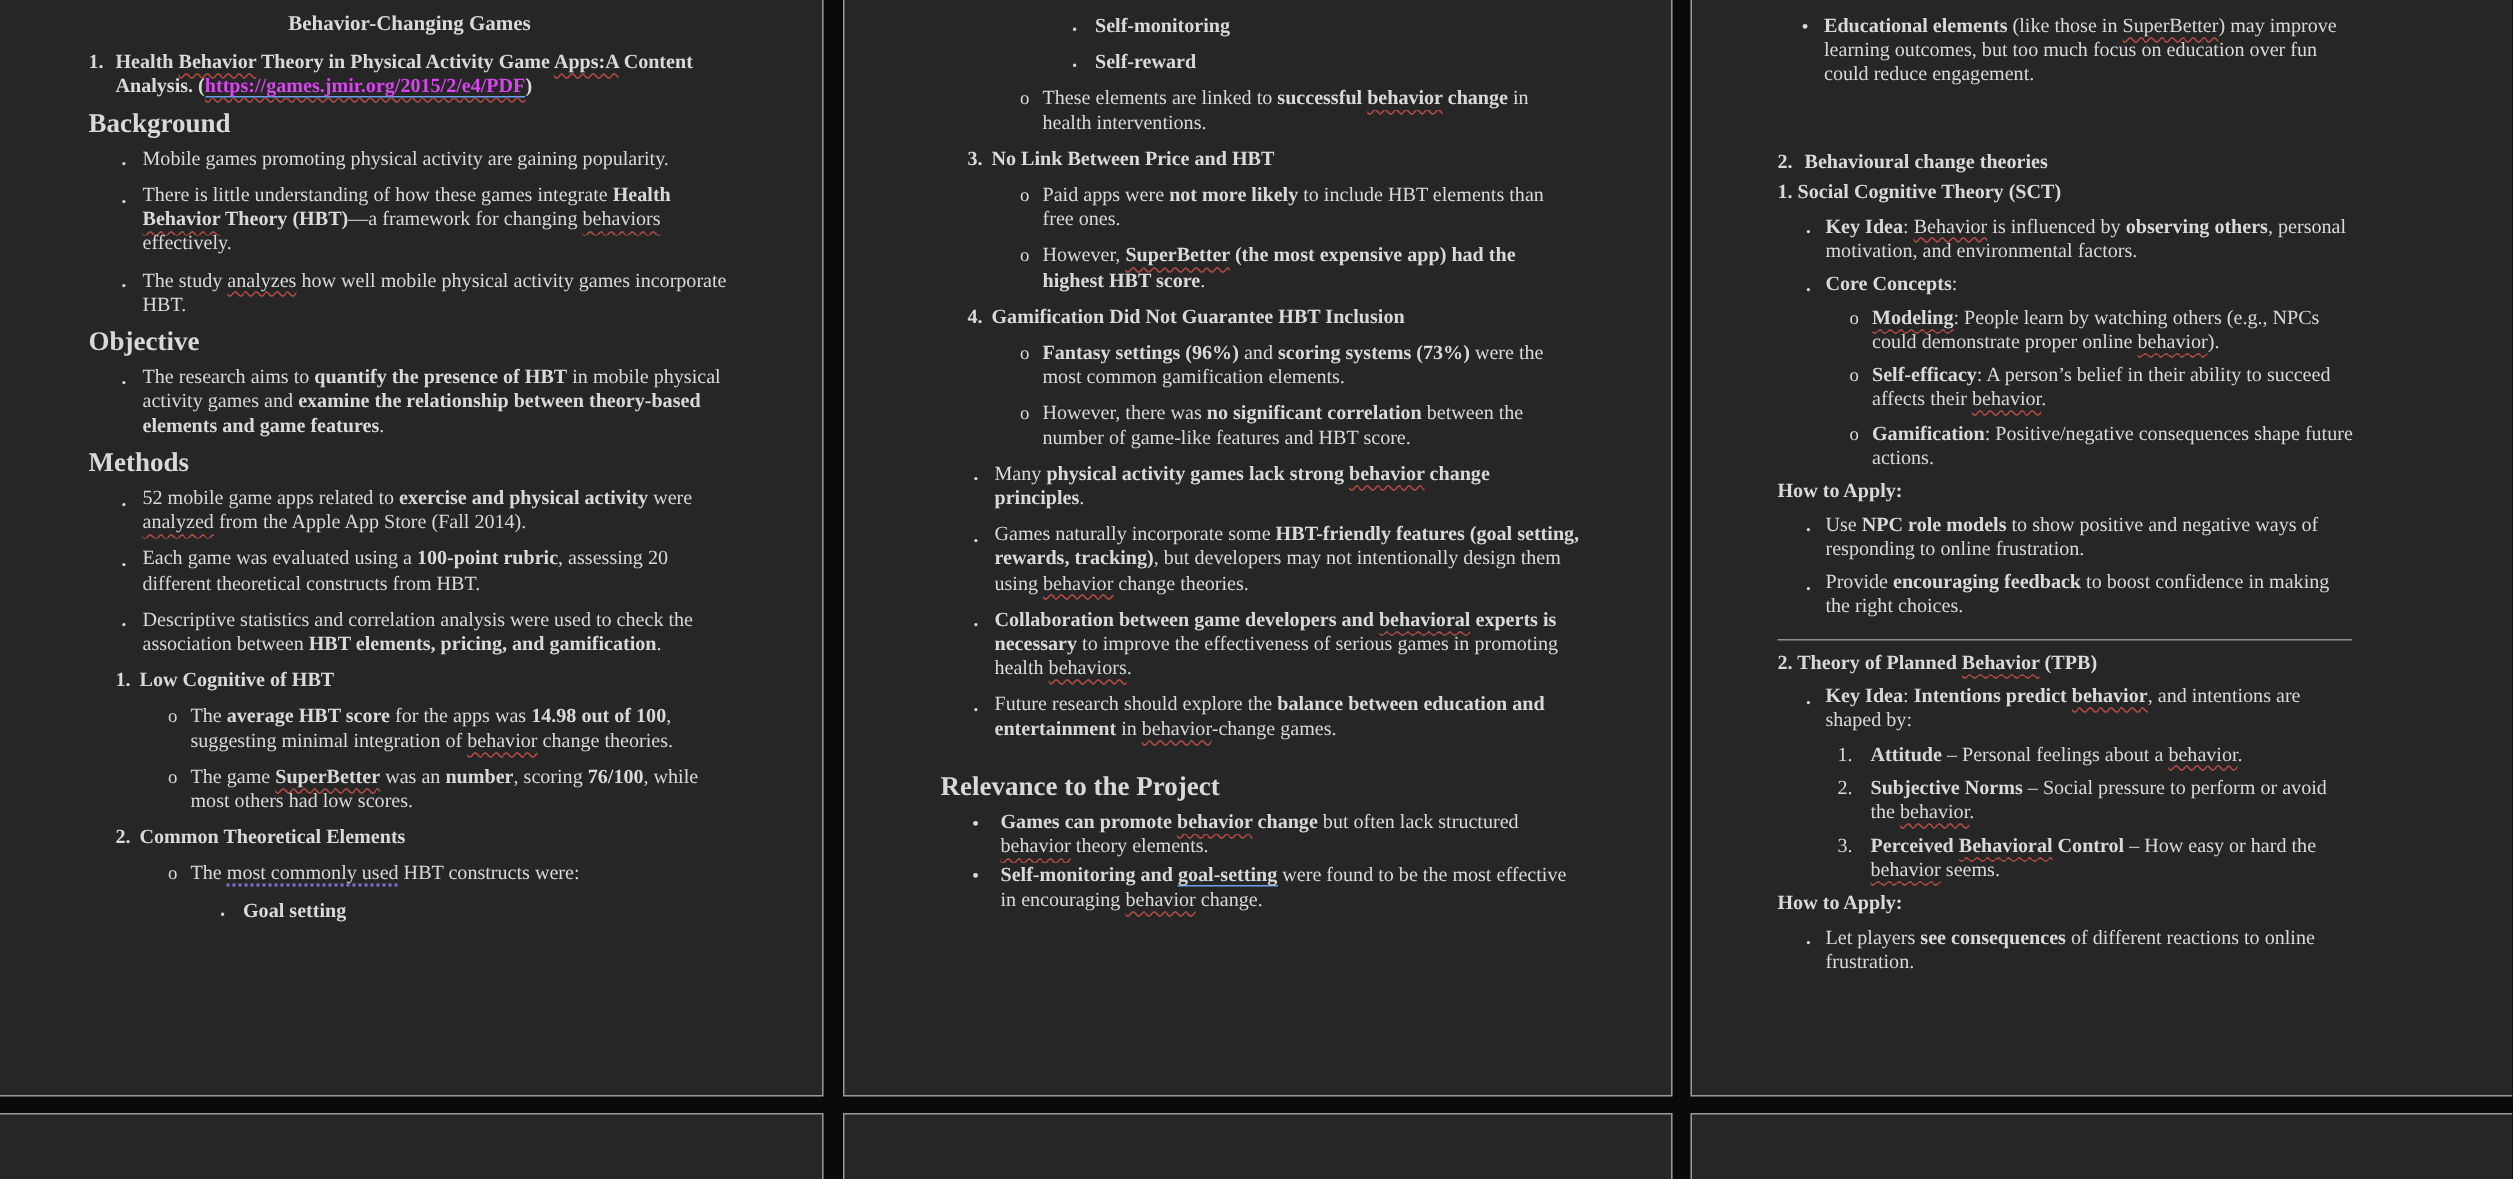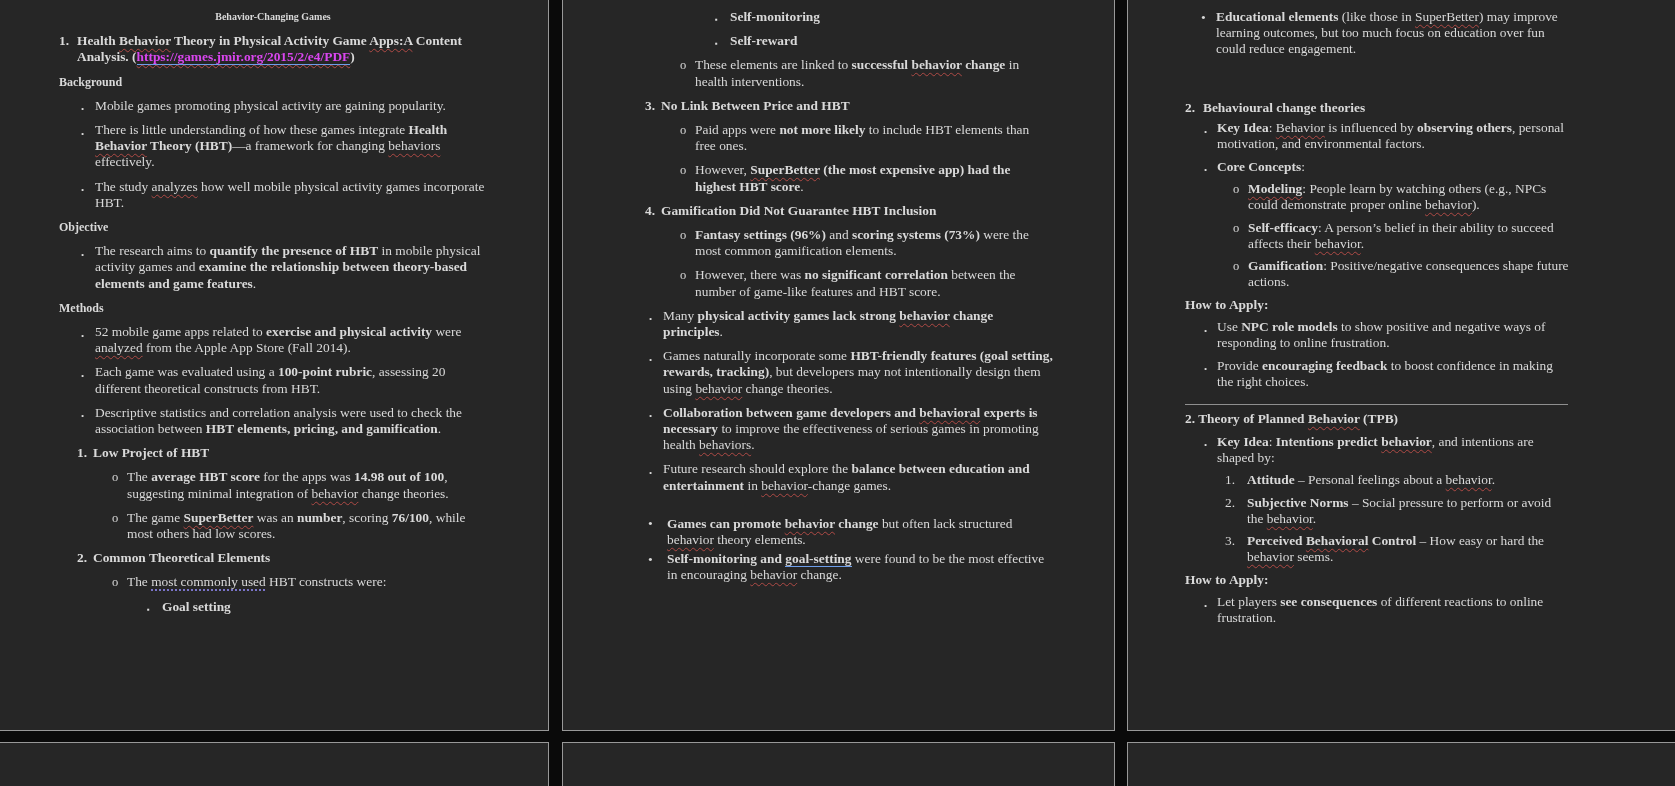--- a/index.html
+++ b/index.html
@@ -15,22 +15,22 @@
   .r2{top:742px;height:300px;}
   .c1{left:-6px;width:555px;}
   .c2{left:562px;width:553px;}
   .c3{left:1127px;width:554px;}
   .content{position:relative;}
   .c1 .content,.c2 .content{padding:18px 61px 0 64px;}
   .c3 .content{padding:18px 110px 0 57px;line-height:16px;}
 
   .blk{position:relative;margin:0 0 8px 0;}
   .c3 .blk{margin-bottom:6.5px;}
-  .y-title{text-align:center;font-weight:bold;font-size:10px;}
-  .y-h{font-weight:bold;font-size:12px;}
+  .y-title{text-align:center;font-weight:bold;font-size:14px;}
+  .y-h{font-weight:bold;font-size:18px;}
   .y-h2{font-weight:bold;}
   .y-num1{padding-left:18px;font-weight:bold;}
   .y-num1>.mk{left:0;}
   .y-numh{padding-left:18px;font-weight:bold;}
   .y-numh>.mk{left:0;}
   .c3 .y-numh{margin-bottom:4px;}
   .y-num2{padding-left:34px;font-weight:bold;}
   .y-num2>.mk{left:18px;}
   .y-num3{padding-left:62px;}
   .y-num3>.mk{left:40px;}
@@ -71,21 +71,21 @@
         <div class="blk y-h"><span class="">Background</span></div>
         <div class="blk y-b1"><span class="mk">•</span><span class="">Mobile games promoting physical activity are gaining popularity.</span></div>
         <div class="blk y-b1"><span class="mk">•</span><span class="">There is little understanding of how these games integrate </span><span class="sb">Health </span><span class="sb sr">Behavior</span><span class="sb"> Theory (HBT)</span><span class="">—a framework for changing </span><span class="sr">behaviors</span><span class=""> effectively.</span></div>
         <div class="blk y-b1"><span class="mk">•</span><span class="">The study </span><span class="sr">analyzes</span><span class=""> how well mobile physical activity games incorporate HBT.</span></div>
         <div class="blk y-h"><span class="">Objective</span></div>
         <div class="blk y-b1"><span class="mk">•</span><span class="">The research aims to </span><span class="sb">quantify the presence of HBT</span><span class=""> in mobile physical activity games and </span><span class="sb">examine the relationship between theory-based elements and game features</span><span class="">.</span></div>
         <div class="blk y-h"><span class="">Methods</span></div>
         <div class="blk y-b1"><span class="mk">•</span><span class="">52 mobile game apps related to </span><span class="sb">exercise and physical activity</span><span class=""> were </span><span class="sr">analyzed</span><span class=""> from the Apple App Store (Fall 2014).</span></div>
         <div class="blk y-b1"><span class="mk">•</span><span class="">Each game was evaluated using a </span><span class="sb">100-point rubric</span><span class="">, assessing 20 different theoretical constructs from HBT.</span></div>
         <div class="blk y-b1"><span class="mk">•</span><span class="">Descriptive statistics and correlation analysis were used to check the association between </span><span class="sb">HBT elements, pricing, and gamification</span><span class="">.</span></div>
-        <div class="blk y-num2"><span class="mk">1.</span><span class="sb">Low Project of HBT</span></div>
+        <div class="blk y-num2"><span class="mk">1.</span><span class="sb">Low Cognitive of HBT</span></div>
         <div class="blk y-b2"><span class="mk">o</span><span class="">The </span><span class="sb">average HBT score</span><span class=""> for the apps was </span><span class="sb">14.98 out of 100</span><span class="">, suggesting minimal integration of </span><span class="sr">behavior</span><span class=""> change theories.</span></div>
         <div class="blk y-b2"><span class="mk">o</span><span class="">The game </span><span class="sb sr">SuperBetter</span><span class=""> was an </span><span class="sb">number</span><span class="">, scoring </span><span class="sb">76/100</span><span class="">, while most others had low scores.</span></div>
         <div class="blk y-num2"><span class="mk">2.</span><span class="sb">Common Theoretical Elements</span></div>
         <div class="blk y-b2"><span class="mk">o</span><span class="">The </span><span class="sg">most commonly used</span><span class=""> HBT constructs were:</span></div>
         <div class="blk y-b3"><span class="mk">▪</span><span class="sb">Goal setting</span></div>
       </div>
     </div>
   <div class="page r1 c2">
       <div class="content">
         <div class="blk y-b3"><span class="mk">▪</span><span class="sb">Self-monitoring</span></div>
@@ -95,29 +95,31 @@
         <div class="blk y-b2"><span class="mk">o</span><span class="">Paid apps were </span><span class="sb">not more likely</span><span class=""> to include HBT elements than free ones.</span></div>
         <div class="blk y-b2"><span class="mk">o</span><span class="">However, </span><span class="sb sr">SuperBetter</span><span class="sb"> (the most expensive app) had the highest HBT score</span><span class="">.</span></div>
         <div class="blk y-num2"><span class="mk">4.</span><span class="sb">Gamification Did Not Guarantee HBT Inclusion</span></div>
         <div class="blk y-b2"><span class="mk">o</span><span class="sb">Fantasy settings (96%)</span><span class=""> and </span><span class="sb">scoring systems (73%)</span><span class=""> were the most common gamification elements.</span></div>
         <div class="blk y-b2"><span class="mk">o</span><span class="">However, there was </span><span class="sb">no significant correlation</span><span class=""> between the number of game-like features and HBT score.</span></div>
         <div class="blk y-b1"><span class="mk">•</span><span class="">Many </span><span class="sb">physical activity games lack strong </span><span class="sb sr">behavior</span><span class="sb"> change principles</span><span class="">.</span></div>
         <div class="blk y-b1"><span class="mk">•</span><span class="">Games naturally incorporate some </span><span class="sb">HBT-friendly features (goal setting, rewards, tracking)</span><span class="">, but developers may not intentionally design them using </span><span class="sr">behavior</span><span class=""> change theories.</span></div>
         <div class="blk y-b1"><span class="mk">•</span><span class="sb">Collaboration between game developers and </span><span class="sb sr">behavioral</span><span class="sb"> experts is necessary</span><span class=""> to improve the effectiveness of serious games in promoting health </span><span class="sr">behaviors</span><span class="">.</span></div>
         <div class="blk y-b1"><span class="mk">•</span><span class="">Future research should explore the </span><span class="sb">balance between education and entertainment</span><span class=""> in </span><span class="sr">behavior</span><span class="">-change games.</span></div>
         <div class="blk y-gap" style="height: 14px;"></div>
+        <div class="blk y-h"><span class="">Relevance to the Project</span></div>
         <div class="blk y-disc t1"><span class="mk">•</span><span class="sb">Games can promote </span><span class="sb sr">behavior</span><span class="sb"> change</span><span class=""> but often lack structured </span><span class="sr">behavior</span><span class=""> theory elements.</span></div>
         <div class="blk y-disc t1"><span class="mk">•</span><span class="sb">Self-monitoring and </span><span class="su">goal-setting</span><span class=""> were found to be the most effective in encouraging </span><span class="sr">behavior</span><span class=""> change.</span></div>
       </div>
     </div>
   <div class="page r1 c3">
       <div class="content">
         <div class="blk y-disc t1"><span class="mk">•</span><span class="sb">Educational elements</span><span class=""> (like those in </span><span class="sr">SuperBetter</span><span class="">) may improve learning outcomes, but too much focus on education over fun could reduce engagement.</span></div>
         <div class="blk y-gap" style="height: 30px;"></div>
         <div class="blk y-numh"><span class="mk">2.</span><span class="sb">Behavioural change theories</span></div>
+        <div class="blk y-h2"><span class="sb">1. Social Cognitive Theory (SCT)</span></div>
         <div class="blk y-b1"><span class="mk">•</span><span class="sb">Key Idea</span><span class="">: </span><span class="sr">Behavior</span><span class=""> is influenced by </span><span class="sb">observing others</span><span class="">, personal motivation, and environmental factors.</span></div>
         <div class="blk y-b1"><span class="mk">•</span><span class="sb">Core Concepts</span><span class="">:</span></div>
         <div class="blk y-b2"><span class="mk">o</span><span class="sb sr">Modeling</span><span class="">: People learn by watching others (e.g., NPCs could demonstrate proper online </span><span class="sr">behavior</span><span class="">).</span></div>
         <div class="blk y-b2"><span class="mk">o</span><span class="sb">Self-efficacy</span><span class="">: A person’s belief in their ability to succeed affects their </span><span class="sr">behavior</span><span class="">.</span></div>
         <div class="blk y-b2"><span class="mk">o</span><span class="sb">Gamification</span><span class="">: Positive/negative consequences shape future actions.</span></div>
         <div class="blk y-h2"><span class="sb">How to Apply</span><span class="">:</span></div>
         <div class="blk y-b1"><span class="mk">•</span><span class="">Use </span><span class="sb">NPC role models</span><span class=""> to show positive and negative ways of responding to online frustration.</span></div>
         <div class="blk y-b1"><span class="mk">•</span><span class="">Provide </span><span class="sb">encouraging feedback</span><span class=""> to boost confidence in making the right choices.</span></div>
         <div class="blk y-hr"></div>
         <div class="blk y-h2"><span class="sb">2. Theory of Planned </span><span class="sb sr">Behavior</span><span class="sb"> (TPB)</span></div>

